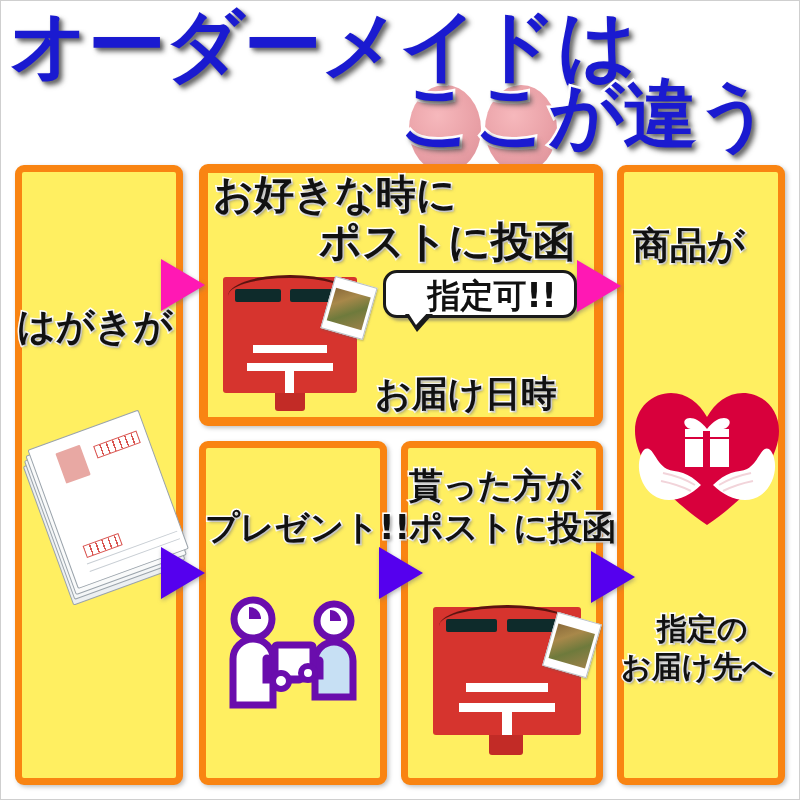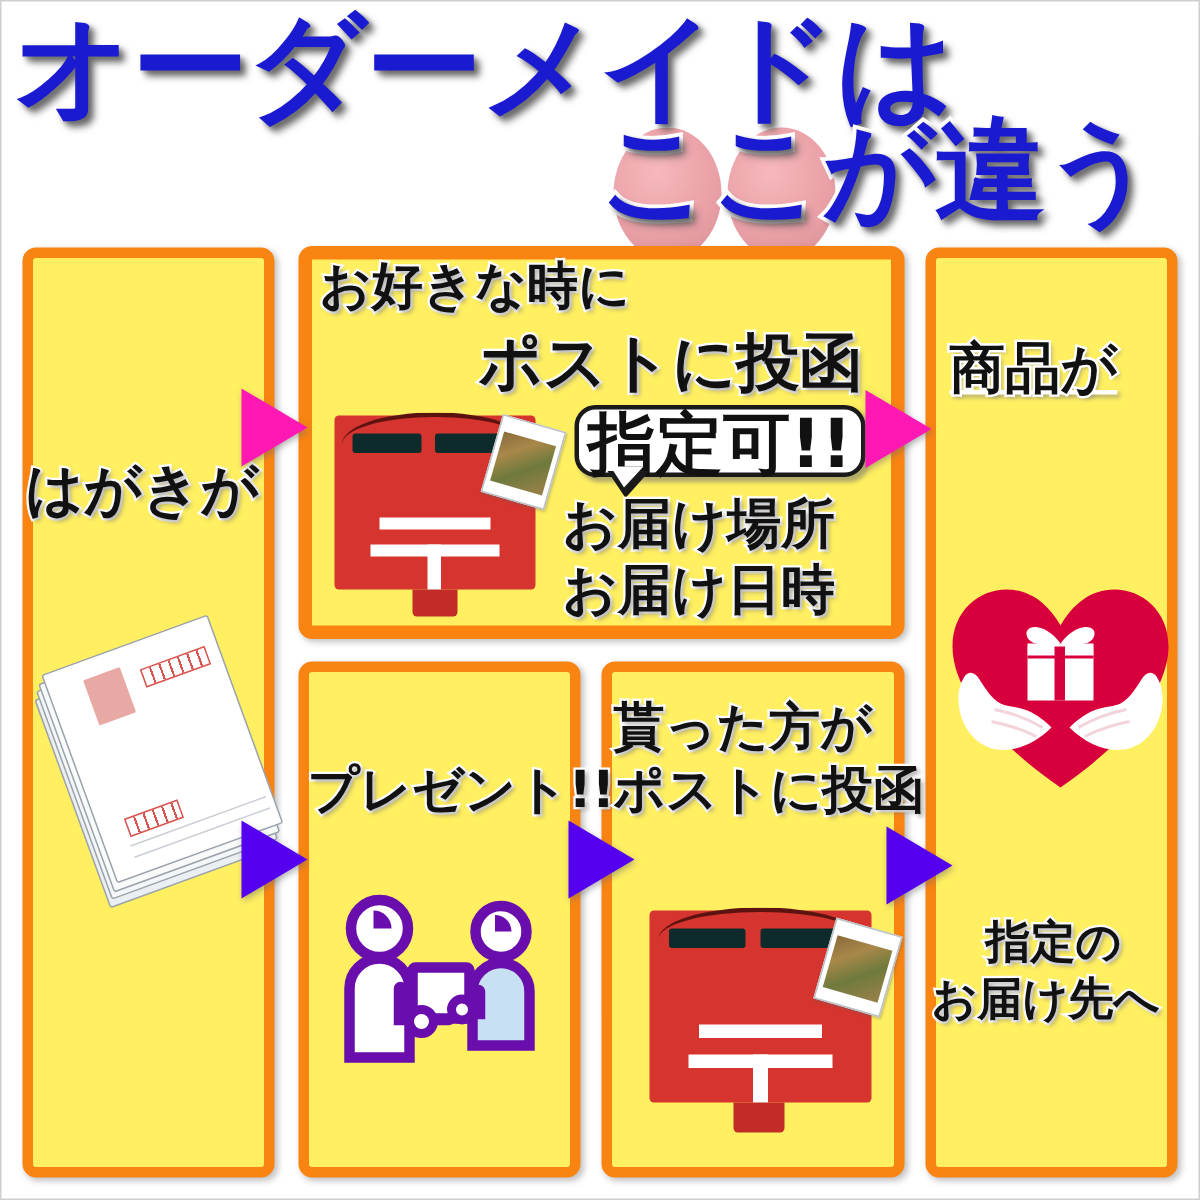--- a/index.html
+++ b/index.html
@@ -63,48 +63,49 @@
     font-family:"DejaVu Sans","Liberation Sans",sans-serif;
     font-weight:bold;color:#111111;
     -webkit-text-stroke:3px #ffffff;
     paint-order:stroke fill;
     text-shadow:2px 2px 3px rgba(120,120,120,.55);
     white-space:nowrap;line-height:1.08;
   }
   .t-left-1{left:16px;top:305px;font-size:38px;}
   .t-left-2{left:16px;top:352px;font-size:38px;}
 
-  .t-mail-1{left:212px;top:172px;font-size:34px;}
+  .t-mail-1{left:212px;top:172px;font-size:40px;}
   .t-mail-2{left:318px;top:218px;font-size:42px;}
   .t-mail-3{left:374px;top:330px;font-size:36px;}
   .t-mail-4{left:374px;top:374px;font-size:36px;}
 
   .t-pres-1{left:204px;top:466px;font-size:34px;}
   .t-pres-2{left:204px;top:508px;font-size:34px;}
 
   .t-drop-1{left:408px;top:466px;font-size:34px;}
   .t-drop-2{left:408px;top:508px;font-size:34px;}
 
-  .t-right-1{left:632px;top:225px;font-size:37px;text-decoration:underline;}
+  .t-right-1{left:632px;top:225px;font-size:37px;}
   .t-right-2{left:648px;top:268px;font-size:37px;}
   .t-right-3{left:628px;top:612px;font-size:30px;margin-left:28px;}
   .t-right-4{left:620px;top:650px;font-size:30px;}
 
   
   #speech-bubble{
     position:absolute;left:382px;top:269px;width:194px;height:48px;
     box-sizing:border-box;
     background:#ffffff;border:3px solid #1a1a1a;border-radius:14px;
     box-shadow:3px 3px 3px rgba(110,110,110,.55);
   }
   #speech-bubble .bub-text{
     position:absolute;left:0;top:2px;width:100%;text-align:center;
     font-family:"DejaVu Sans","Liberation Sans",sans-serif;
-    font-weight:bold;font-size:45px;color:#111;line-height:42px;
+    font-weight:bold;font-size:33px;color:#111;line-height:42px;
     white-space:nowrap;
+    padding-left:12px;
   }
   #speech-tail{
     position:absolute;left:404px;top:313px;width:0;height:0;
     border-left:12px solid transparent;
     border-right:16px solid transparent;
     border-top:18px solid #1a1a1a;
   }
   #speech-tail-in{
     position:absolute;left:406px;top:310px;width:0;height:0;
     border-left:9px solid transparent;
@@ -222,21 +223,20 @@
 
   <div class="jp t-mail-1">お好きな時に</div>
   <div class="jp t-mail-2">ポストに投函</div>
 
   <div id="speech-bubble">
     <div class="bub-text">指定可!!</div>
   </div>
   <div id="speech-tail"></div>
   <div id="speech-tail-in"></div>
 
-  <div class="jp t-mail-3">お届け場所</div>
   <div class="jp t-mail-4">お届け日時</div>
 
   <div class="mailbox" id="mailbox-1">
     <div class="mb-body"></div>
     <div class="mb-lip"></div>
     <div class="mb-slot mb-slot-l"></div>
     <div class="mb-slot mb-slot-r"></div>
     <div class="mb-zen-h1"></div>
     <div class="mb-zen-h2"></div>
     <div class="mb-zen-v"></div>

